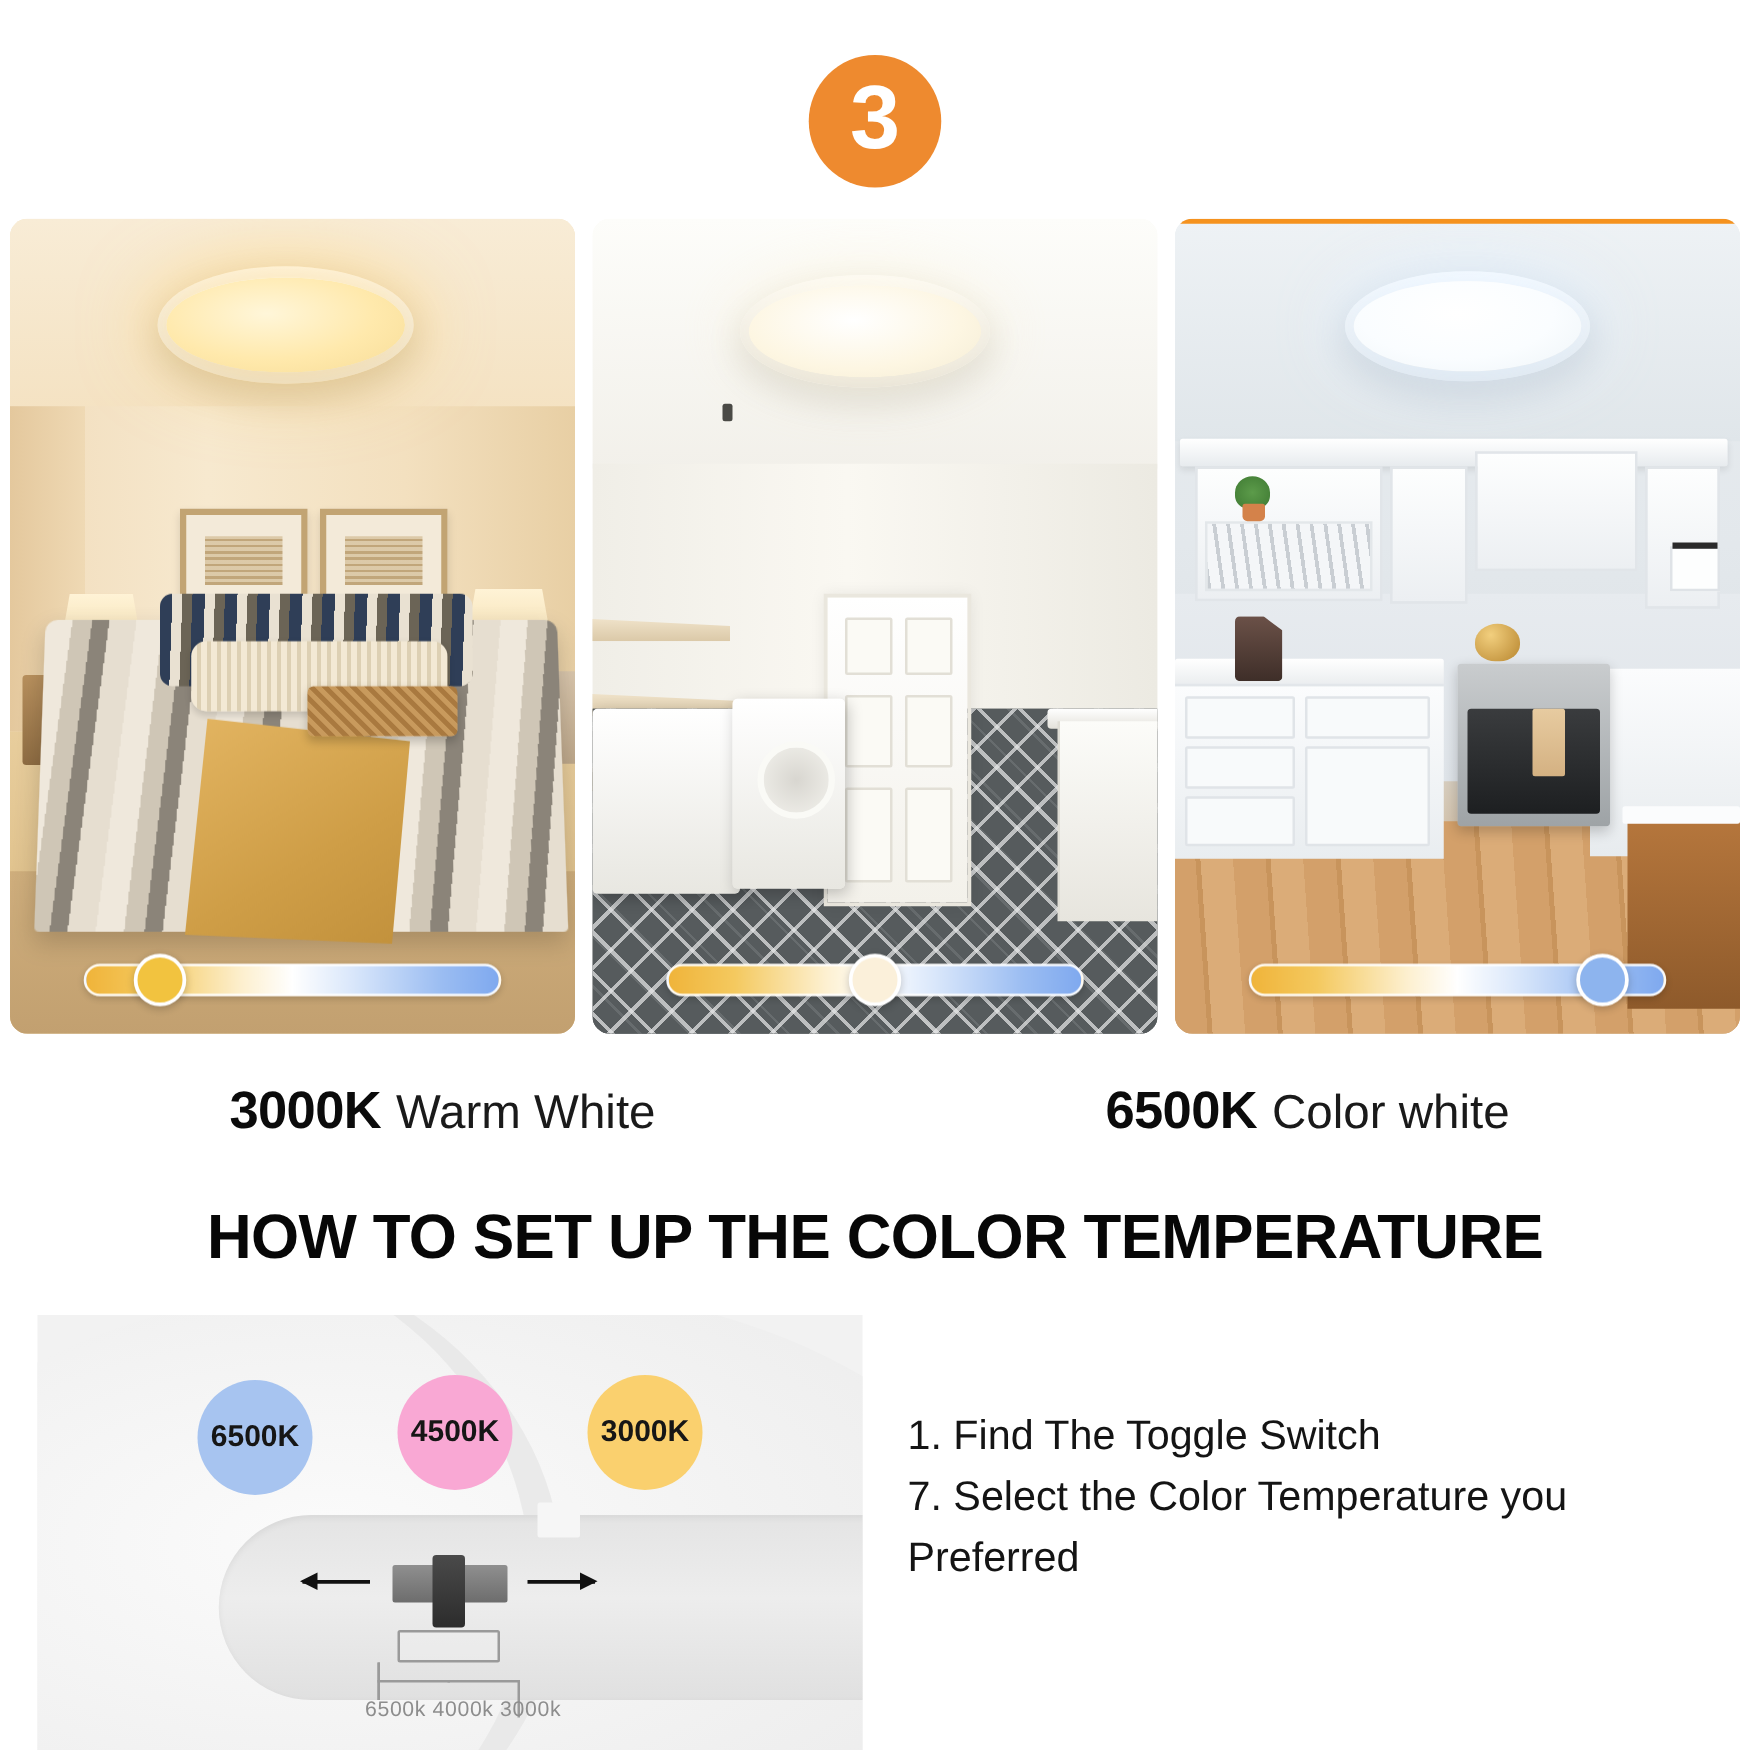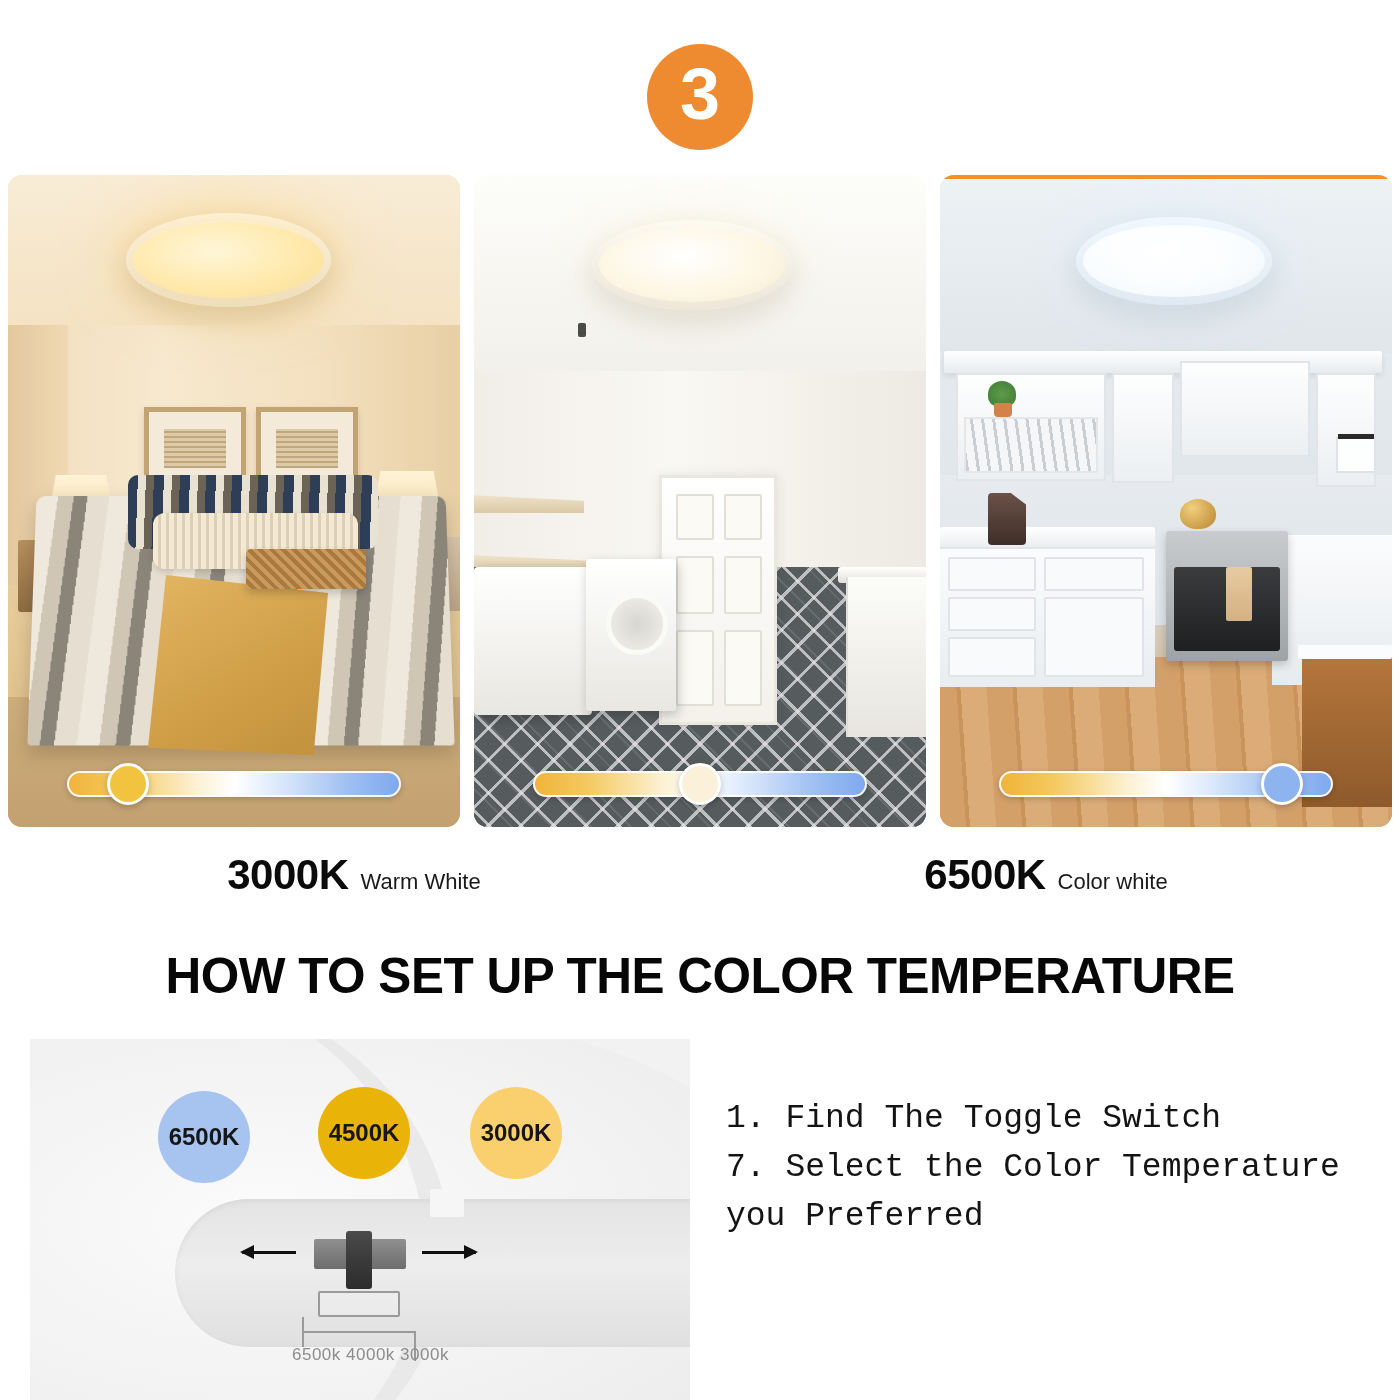--- a/index.html
+++ b/index.html
@@ -364,21 +364,21 @@
   }
 
   
   .caption-row {
     display:flex; padding: 18px 8px 0 8px;
   }
   .caption-cell {
     flex:1; display:flex; align-items:baseline; justify-content:center; gap:12px;
   }
   .cap-k { font-size:42px; font-weight:bold; color:#0b0b0b; letter-spacing:-.5px;}
-  .cap-name { font-size:22px; color:#1a1a1a;margin-top:24px; }
+  .cap-name { font-size:38px; color:#1a1a1a;margin-top:24px; }
 
   
   .section-heading {
     text-align:center;
     font-size: 50px;
     font-weight: bold;
     color:#070707;
     margin-top: 48px;
     letter-spacing: -0.5px;
     transform: scaleX(.99);
@@ -475,21 +475,21 @@
   }
   .kb1 { left: 128px; top: 52px; }
   .kb2 { left: 288px; top: 48px; }
   .kb3 { left: 440px; top: 48px; }
 
   .right-col { flex:1; padding-top: 30px; }
   .right-title {
     font-size: 47px; font-weight:bold; color:#080808; letter-spacing:-.8px;
     white-space:nowrap;
   }
-  .steps { margin-top: 26px; font-family: Liberation Mono, monospace; }
+  .steps { margin-top: 42px; }
   .step { font-size: 33px; color:#141414; line-height:1.48; }
 </style>
 </head>
 <body>
 
 <div class="header">
   <div class="badge-circle" style="background: rgb(238, 138, 47);">
     <span>3</span>
   </div>
 </div>
@@ -629,21 +629,21 @@
         <b></b>
         <i></i>
         <i></i>
         <i></i>
     </div>
     <div class="sp-kvals">6500k 4000k 3000k</div>
 
     <div class="kbadge kb1" style="background: rgb(167, 196, 240);">
       <span>6500K</span>
     </div>
-    <div class="kbadge kb2" style="background: #eab308;">
+    <div class="kbadge kb2" style="background: #f9a8d4;">
       <span>4500K</span>
     </div>
     <div class="kbadge kb3" style="background: rgb(250, 208, 110);">
       <span>3000K</span>
     </div>
   </div>
 
   <div class="right-col">
     <div class="steps">
       <div class="step">1. Find The Toggle Switch</div>

